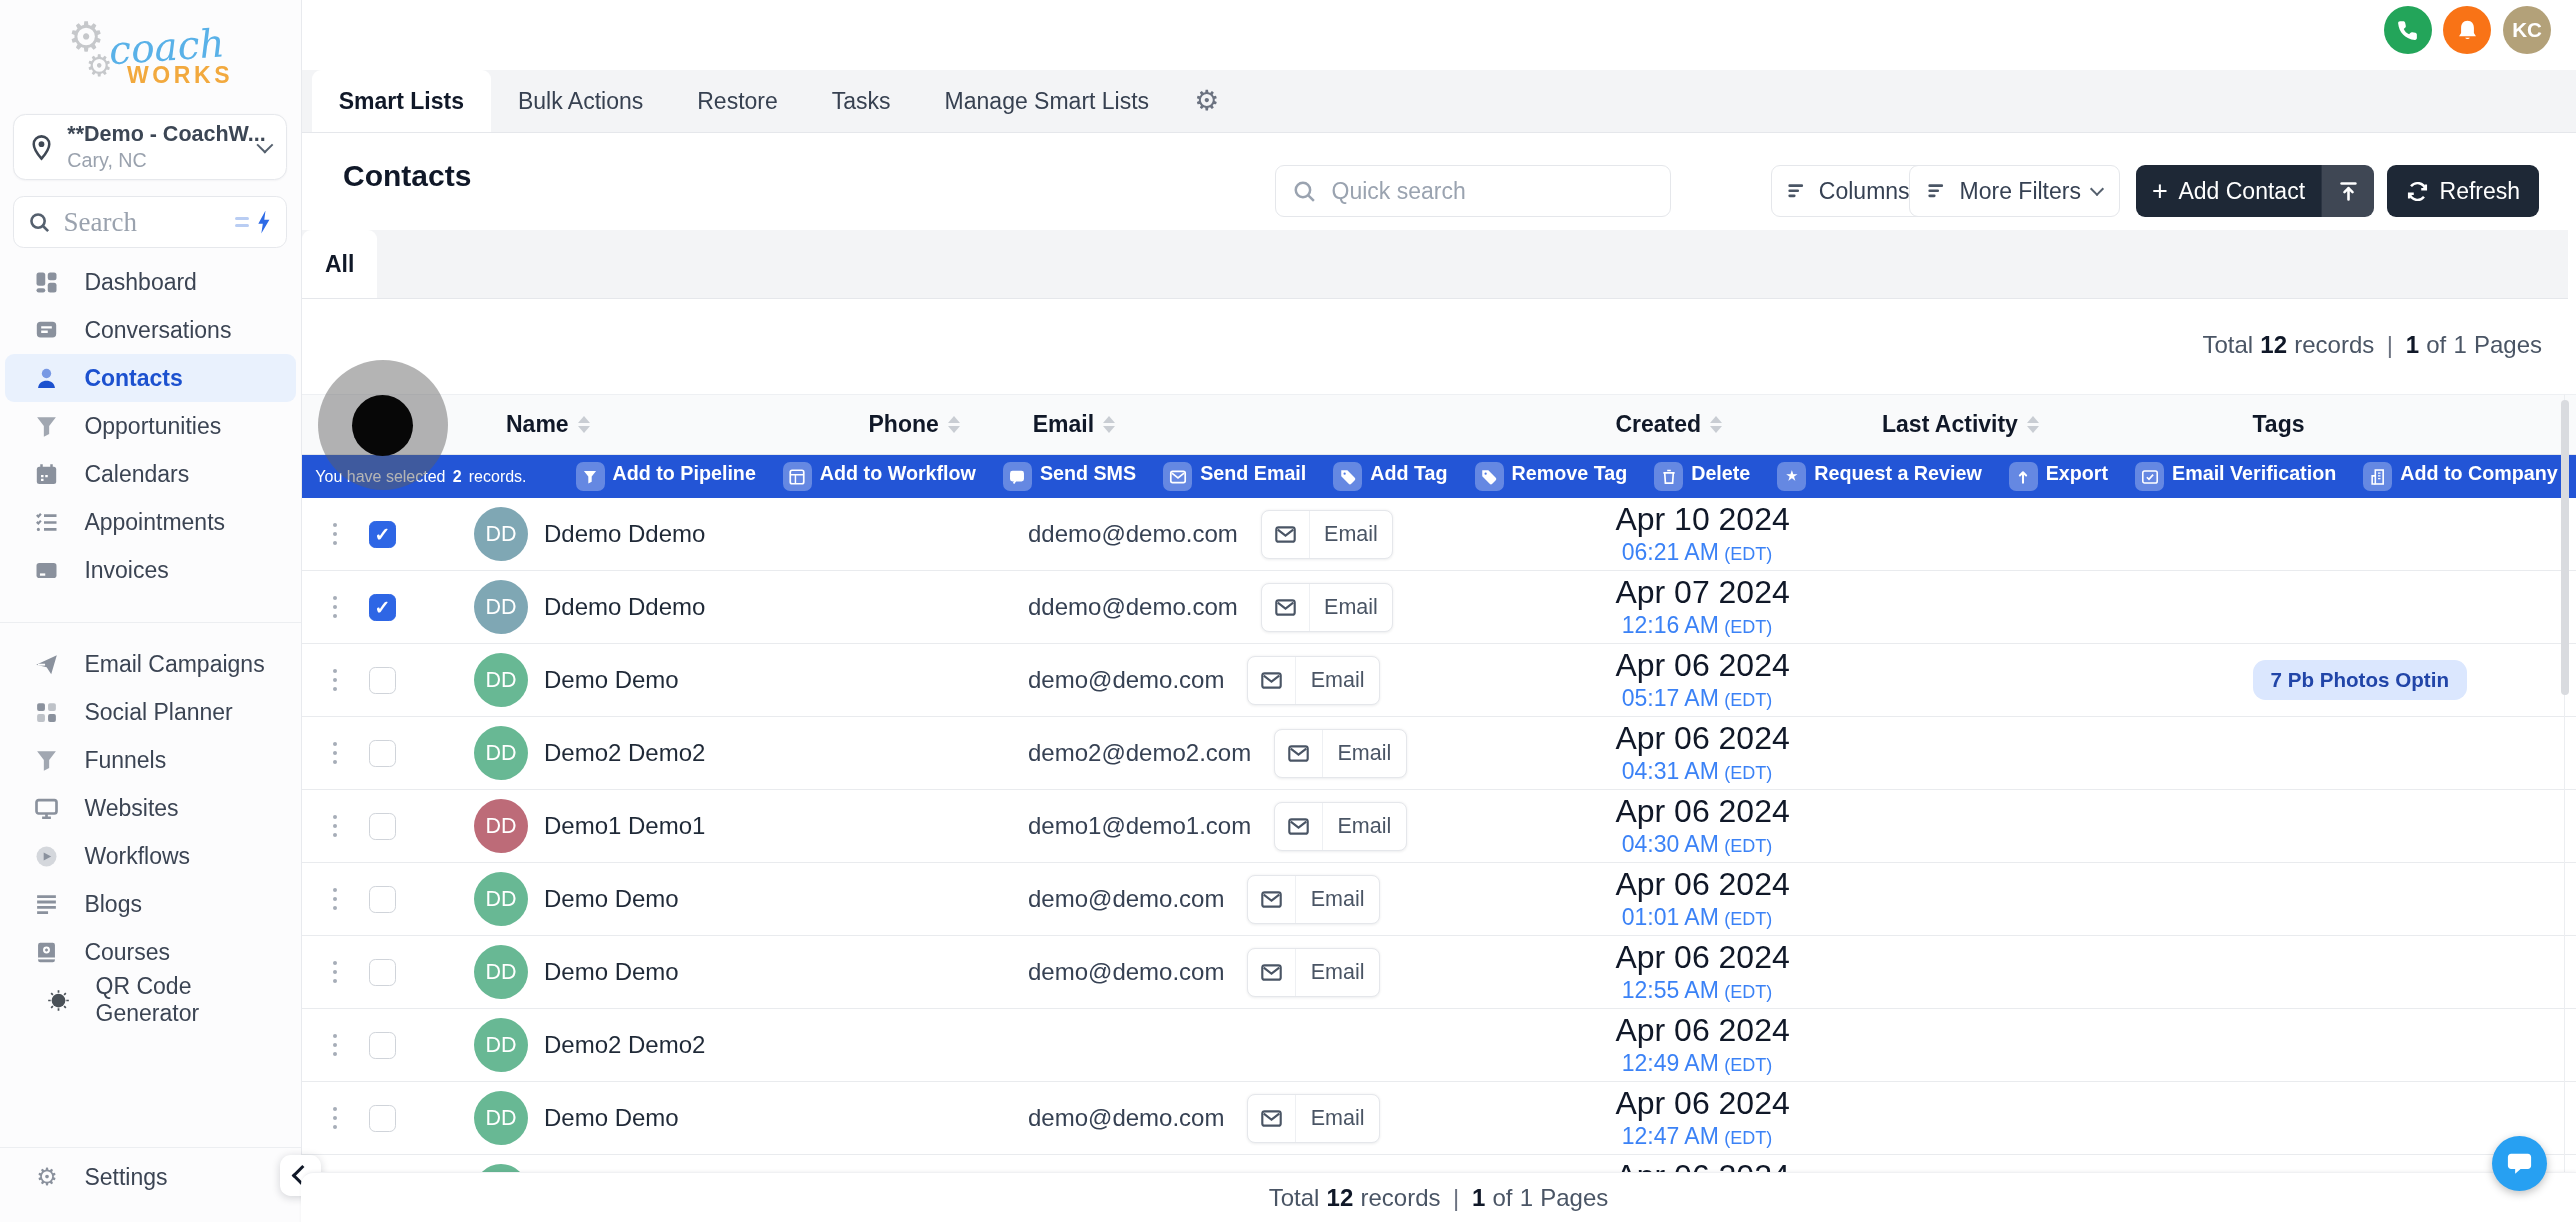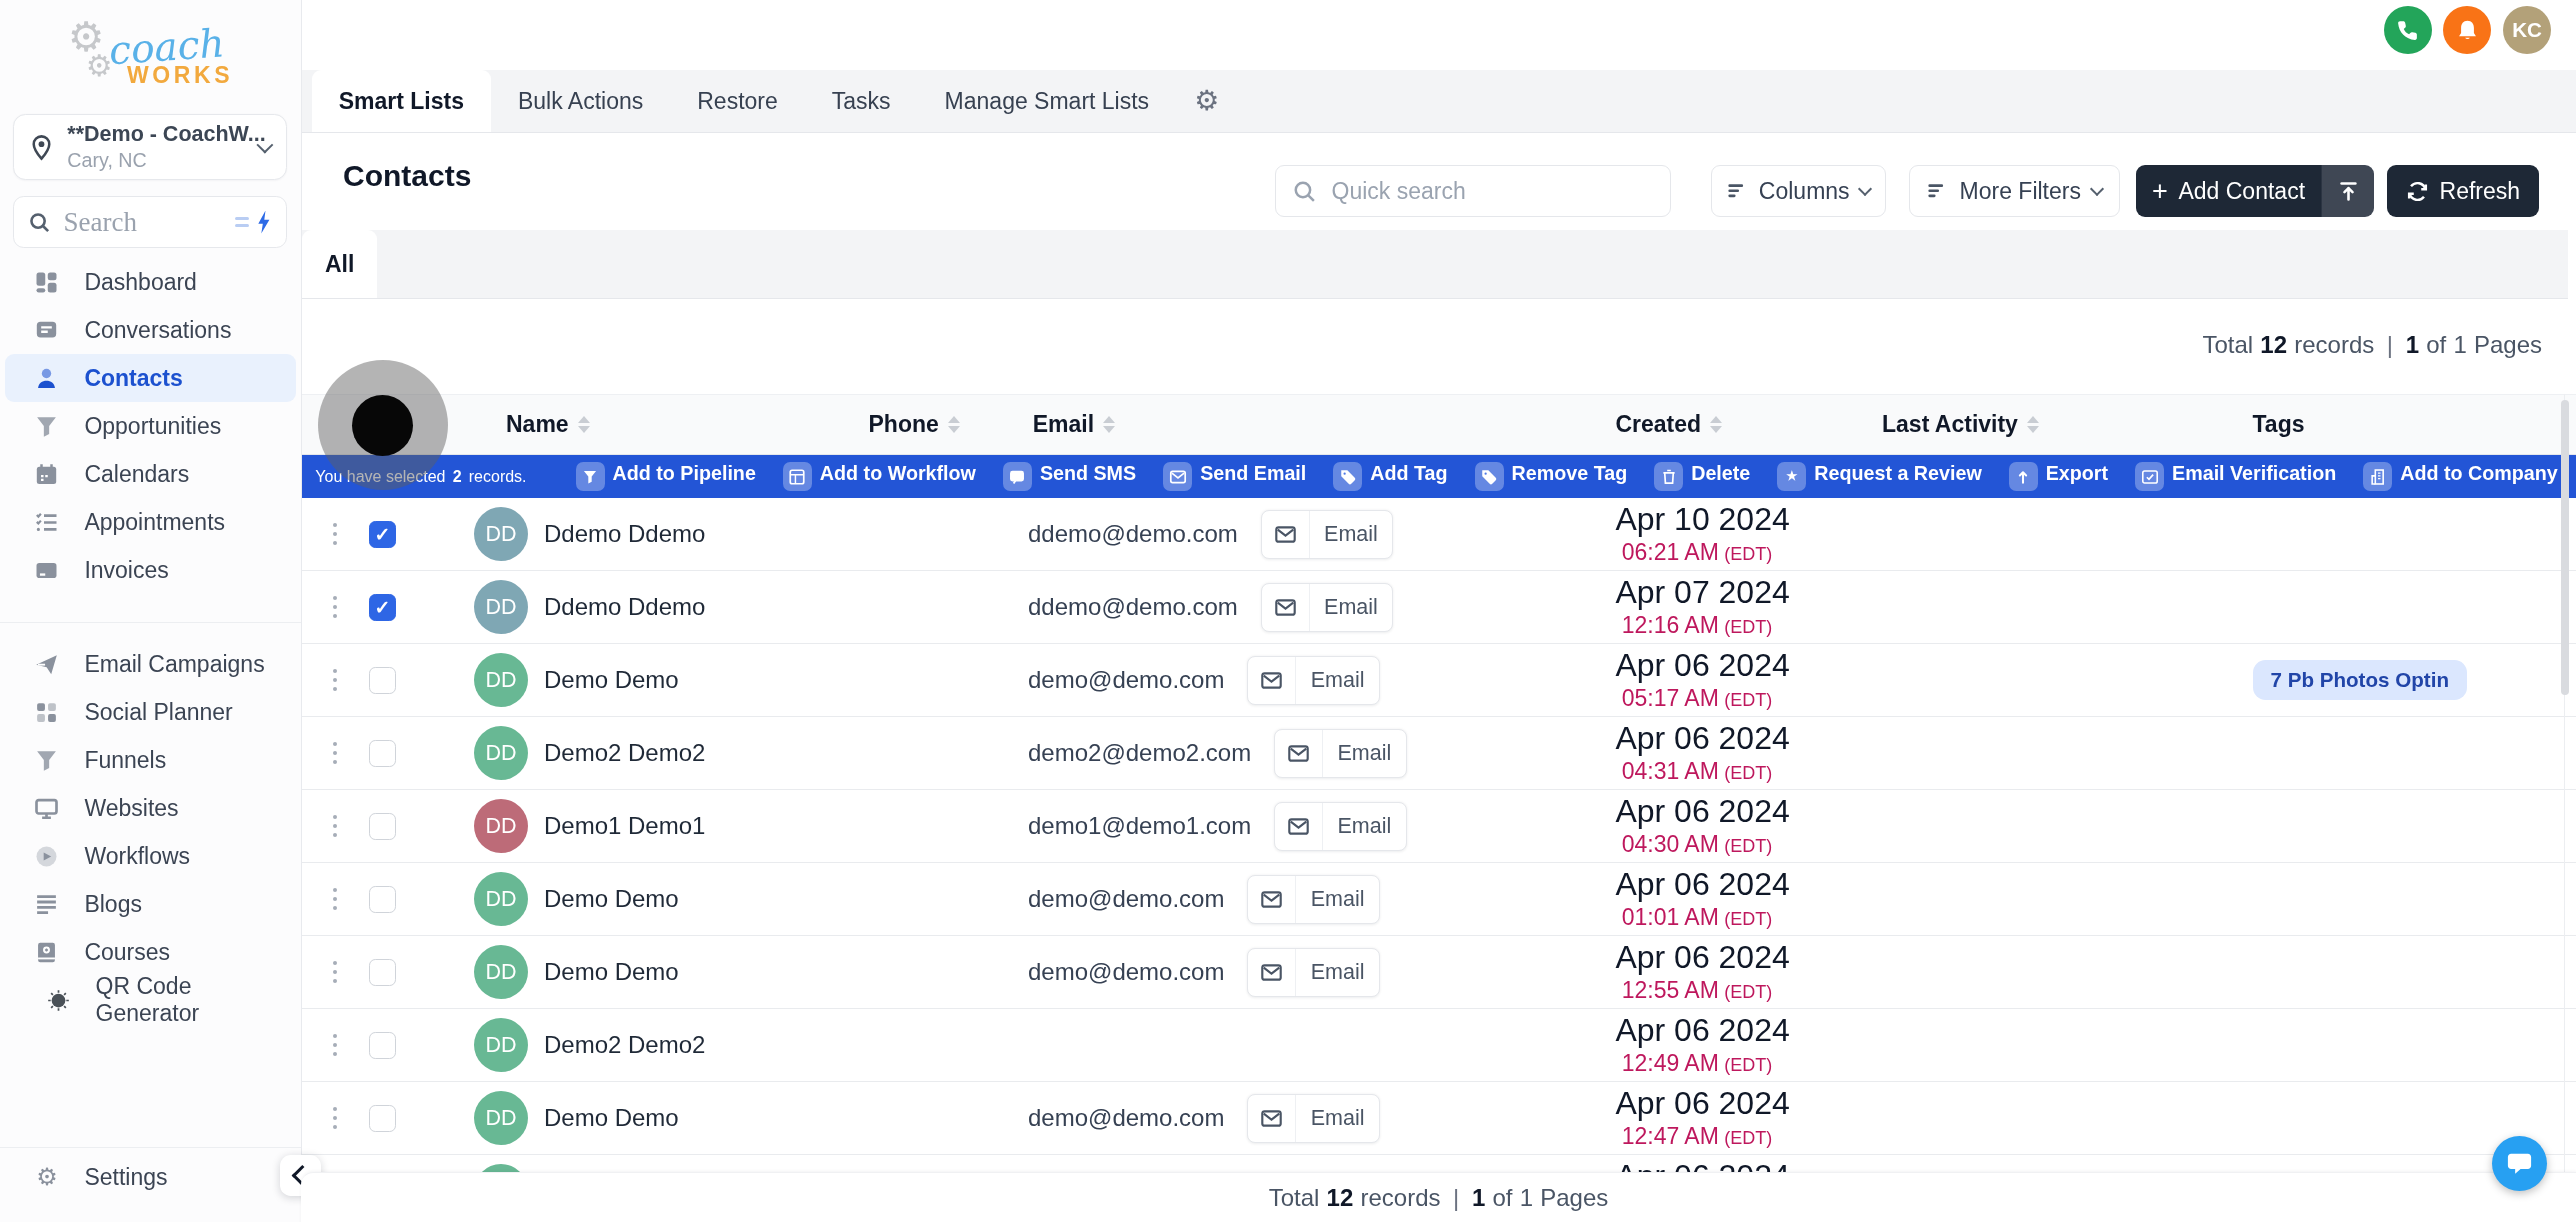--- a/index.html
+++ b/index.html
@@ -44,21 +44,21 @@
   .tabstrip{position:absolute;left:0;right:0;top:70px;height:62px;background:#f3f4f6;border-bottom:0.9px solid #e5e7eb;display:flex;align-items:stretch;padding-left:10.7px}
   .tab{display:flex;align-items:center;padding:0 27px;font-size:23px;color:#374151;cursor:pointer;white-space:nowrap}
   .tab.active{background:#fff;font-weight:700;color:#101828;border-radius:9px 9px 0 0}
   .tab-gear{display:flex;align-items:center;padding:0 18px;font-size:28px;color:#6b7280;cursor:pointer}
   .page-title{position:absolute;left:42px;top:159px;font-size:30px;font-weight:700;color:#101828}
   .ctrl{position:absolute;top:165px;height:52px;box-sizing:border-box;border-radius:9px}
   .qsearch{left:974px;width:396px;background:#fff;border:0.9px solid #e5e7eb;display:flex;align-items:center;padding:0 16px;gap:12.5px;color:#9aa3b0}
   .qsearch input{border:0;outline:0;background:transparent;font-size:23px;flex:1;min-width:0;font-family:inherit;color:#101828}
   .qsearch input::placeholder{color:#9aa3b0}
   .btn-light{background:#fff;border:0.9px solid #e5e7eb;display:flex;align-items:center;justify-content:center;gap:10.7px;font-size:23px;color:#364153;cursor:pointer}
-  .cols-btn{left:1410px;width:175px}
+  .cols-btn{left:1470px;width:175px}
   .mf-btn{left:1608px;width:211px}
   .chev-sm{width:8px;height:8px;border-right:2.2px solid #55606e;border-bottom:2.2px solid #55606e;transform:rotate(45deg);margin-top:-3.6px}
   .addgroup{left:1835px;width:238px;display:flex;overflow:hidden;border-radius:9px;cursor:pointer}
   .add-main{flex:1;display:flex;align-items:center;justify-content:center;gap:10.7px;background:#1e2836;color:#fff;font-size:23px}
   .add-plus{font-size:27px;font-weight:400;line-height:1}
   .add-upload{width:52px;background:#3f4754;display:flex;align-items:center;justify-content:center;border-left:0.9px solid #2b3442;cursor:pointer}
   .refresh-btn{left:2086px;width:152px;background:#1e2836;color:#fff;display:flex;align-items:center;justify-content:center;gap:10.7px;font-size:23px;border-radius:9px;cursor:pointer}
   .subtabs{position:absolute;left:0;right:8px;top:230px;height:68px;background:#f3f4f6;border-bottom:0.9px solid #e5e7eb;display:flex;align-items:stretch;padding-left:0.9px}
   .subtab{display:flex;align-items:center;padding:0 23px;font-size:23px;cursor:pointer}
   .subtab.active{background:#fff;font-weight:700;color:#101828;border-radius:9px 9px 0 0}
@@ -86,21 +86,21 @@
   .cb.checked{background:#2e66e5;border-color:#2e66e5;display:flex;align-items:center;justify-content:center;color:#fff;font-size:19px;font-weight:700}
   .avatar{width:54px;height:54px;border-radius:50%;display:flex;align-items:center;justify-content:center;color:#fff;font-size:21.5px;margin-left:78px;flex:0 0 auto}
   .name{margin-left:16px;font-size:24px;color:#1f2937;white-space:nowrap}
   .emailcell{display:flex;align-items:center;padding-left:15px;gap:23px}
   .email-text{font-size:24px;color:#364153;white-space:nowrap}
   .email-btn{display:flex;align-items:center;height:47px;background:#fff;border:0.9px solid #e5e7eb;border-radius:8px;box-shadow:0 0.9px 2.7px rgba(16,24,40,.08);overflow:hidden;cursor:pointer;flex:0 0 auto}
   .email-btn .seg1{width:47px;height:100%;display:flex;align-items:center;justify-content:center;border-right:0.9px solid #eef0f3;color:#4a5565}
   .email-btn .seg2{padding:0 14.3px;font-size:21.5px;color:#4a5565}
   .created{padding-left:22.4px;display:flex;flex-direction:column;gap:1.8px}
   .cdate{font-size:32px;color:#101828}
-  .ctime{font-size:23px;color:#be185d;padding-left:6.3px;min-height:28px}
+  .ctime{font-size:23px;color:#3b82f6;padding-left:6.3px;min-height:28px}
   .ctz{font-size:18px;margin-left:5.4px}
   .tagcell{padding-left:21.5px}
   .tagpill{display:inline-block;font-size:20.6px;font-weight:600;padding:8px 18px;border-radius:12.5px;white-space:nowrap}
   .footerbar{position:absolute;left:0;right:0;bottom:0;height:50px;background:#fff;z-index:15;display:flex;align-items:center;justify-content:center;gap:7.2px;font-size:24px;color:#4a5565;border-top:0.9px solid #f0f1f3;border-radius:12.5px 0 0 0;box-shadow:0 -0.9px 3.6px rgba(16,24,40,.05)}
   .footerbar b{color:#101828}
   .footerbar .sep{color:#6b7280;padding:0 5.4px}
   .vline{position:absolute;right:11.6px;top:394px;bottom:50px;width:0.9px;background:#eceef1}
   .vthumb{position:absolute;right:7.2px;top:400px;height:295px;width:8px;background:#d9dbdf;border-radius:4.5px;cursor:grab}
   .cursor-halo{position:absolute;left:318px;top:360px;width:130px;height:130px;border-radius:50%;background:rgba(95,95,95,.47);z-index:25;pointer-events:none}
   .cursor-dot{position:absolute;left:352px;top:395px;width:61px;height:61px;border-radius:50%;background:#070707;z-index:26;pointer-events:none}

